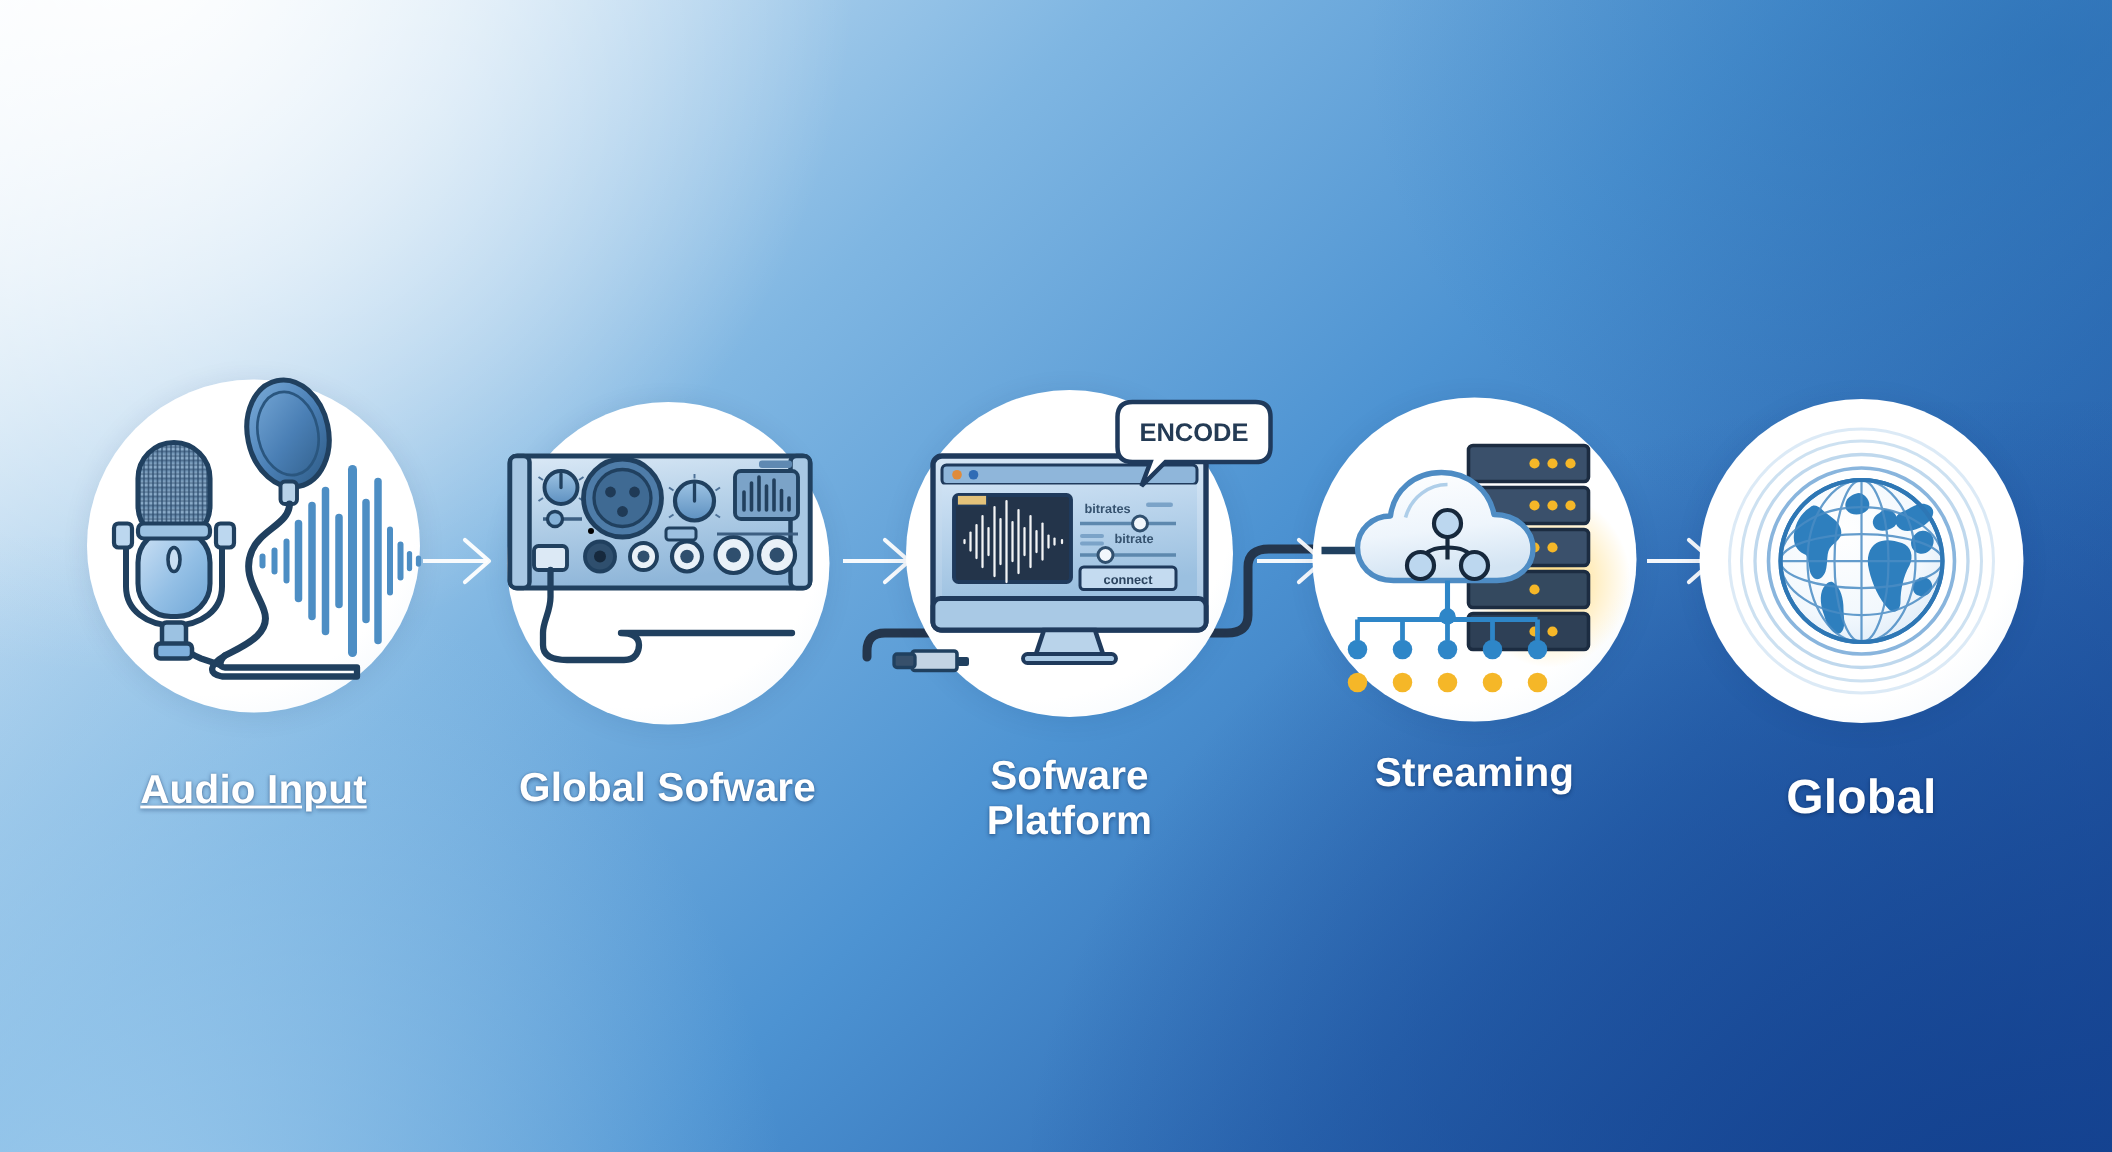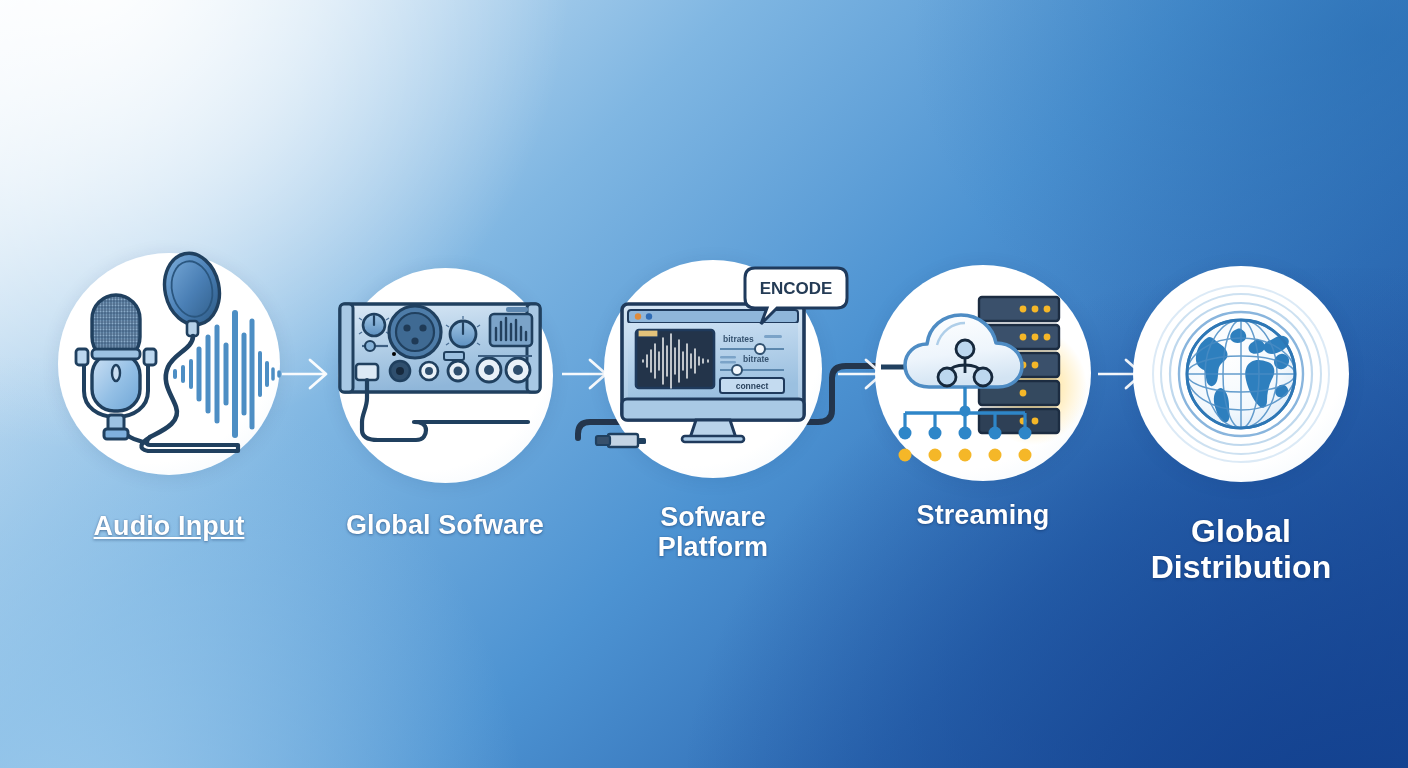--- a/index.html
+++ b/index.html
@@ -457,16 +457,16 @@
         <ellipse cx="92" cy="92" rx="54" ry="18"></ellipse>
         <ellipse cx="92" cy="92" rx="54" ry="36"></ellipse>
         <ellipse cx="92" cy="92" rx="18" ry="54"></ellipse>
         <ellipse cx="92" cy="92" rx="36" ry="54"></ellipse>
         <line x1="92" y1="38" x2="92" y2="146"></line>
         <line x1="38" y1="92" x2="146" y2="92"></line>
       </g>
       <circle cx="92" cy="92" r="54" fill="none" stroke="#2e77b5" stroke-width="2.8"></circle>
     </svg>
 
-    <div class="label" style="left:-38px; top:236px; width:292px; font-size:32px;margin-top:12px;"><span>Global</span><br><span>Distribution</span></div>
+    <div class="label" style="left:-38px; top:236px; width:292px; font-size:32px;margin-top:12px;"><span>Global</span><br></div>
   </div>
 
 </div>
 
 </body></html>

